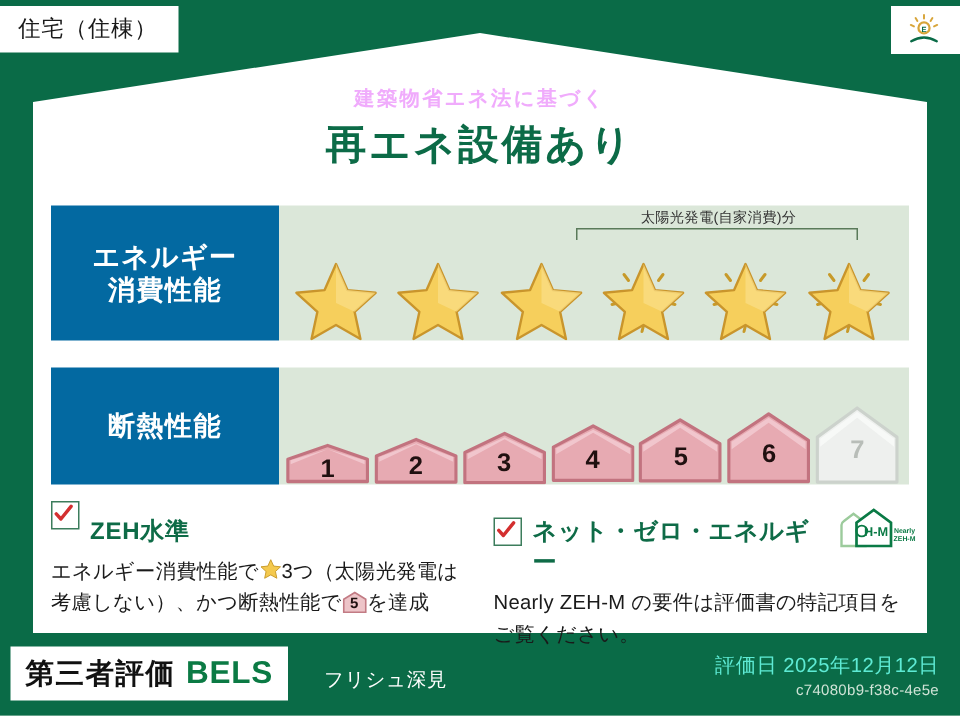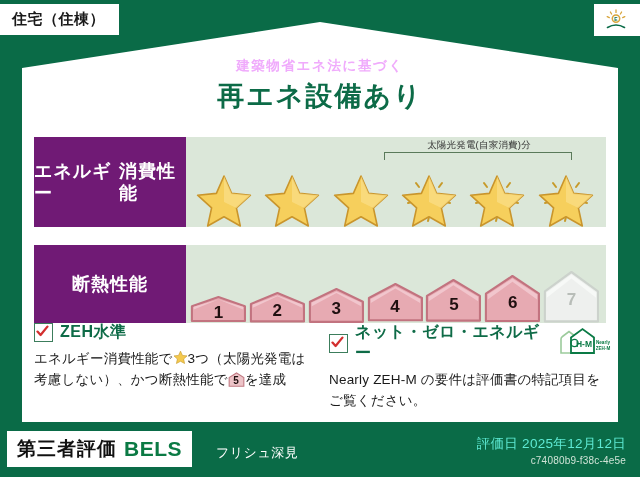--- a/index.html
+++ b/index.html
@@ -17,21 +17,21 @@
   .inner-panel{
     position:absolute;left:22px;top:22px;width:596px;height:400px;
     background:#ffffff;
     clip-path:polygon(0 46px, 298px 0, 596px 46px, 596px 400px, 0 400px);
   }
   
   .type-badge{
     position:absolute;left:0px;top:4px;
     background:#ffffff;
     padding:6px 14px 6px 12px;
-    font-size:15px;font-weight:bold;color:#1a1a1a;
+    font-size:15px;font-weight:normal;color:#1a1a1a;
     letter-spacing:0.5px;
     z-index:6;
   }
   
   .re-badge{
     position:absolute;right:0px;top:4px;
     background:#ffffff;
     padding:5px 12px 5px 10px;
     display:flex;align-items:center;gap:7px;
     z-index:6;
@@ -52,23 +52,23 @@
     z-index:5;
   }
   
   .row{
     position:absolute;display:flex;align-items:stretch;
     left:34px;width:572px;
   }
   .row-energy{top:137px;height:90px;}
   .row-insul{top:245px;height:78px;}
   .row-key{
-    background:#701a75;color:#ffffff;
+    background:#0369a1;color:#ffffff;
     width:152px;flex:none;
-    display:flex;flex-direction:row;align-items:center;justify-content:center;
+    display:flex;flex-direction:column;align-items:center;justify-content:center;
     font-weight:bold;letter-spacing:1px;line-height:1.25;
   }
   .row-energy .row-key{font-size:18px;}
   .row-insul .row-key{font-size:18px;}
   .row-val{
     flex:1;background:#dbe7d9;position:relative;
     display:flex;align-items:flex-end;
   }
   
   .stars{
@@ -106,21 +106,21 @@
     position:absolute;left:34px;top:322px;width:578px;
     display:flex;gap:12px;z-index:5;
   }
   .col{width:283px;}
   .col-head{display:flex;align-items:center;gap:7px;}
   .chk{
     width:17px;height:17px;flex:none;border:1.4px solid #3c7d5c;background:#fff;
     position:relative;
   }
   .chk svg{position:absolute;left:1px;top:1px;}
-  .col-title{font-size:16px;font-weight:bold;color:#0e6b47;letter-spacing:0.5px;}
+  .col-title{font-size:16px;font-weight:bold;color:#0e6b47;letter-spacing:0.5px;margin-top:22px;}
   .col-body{
     margin-top:6px;font-size:13.5px;color:#1a1a1a;line-height:1.52;
     letter-spacing:0.2px;
   }
   .inline-star{display:inline-block;vertical-align:-2px;width:15px;height:15px;}
   .inline-house{
     display:inline-block;vertical-align:-3px;width:17px;height:15px;
     position:relative;
   }
   .inline-house span{

